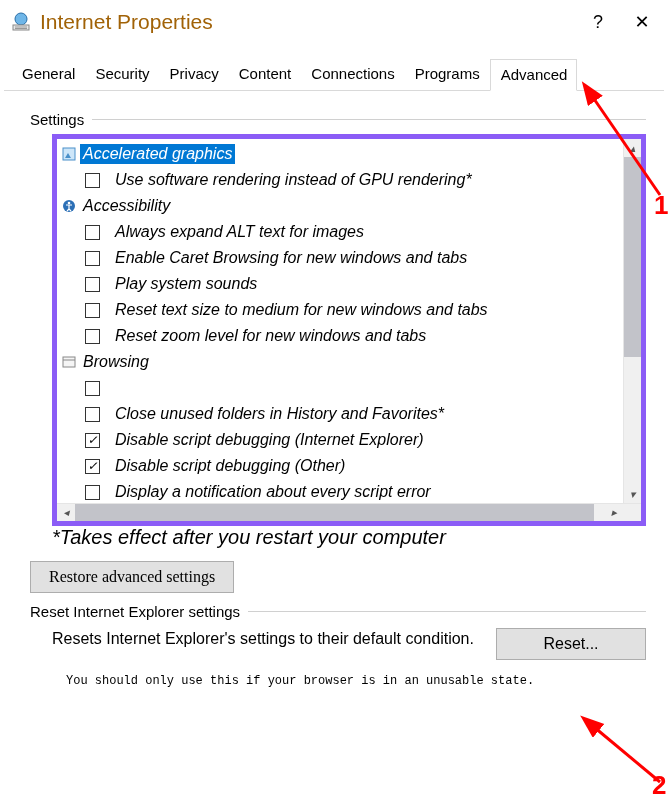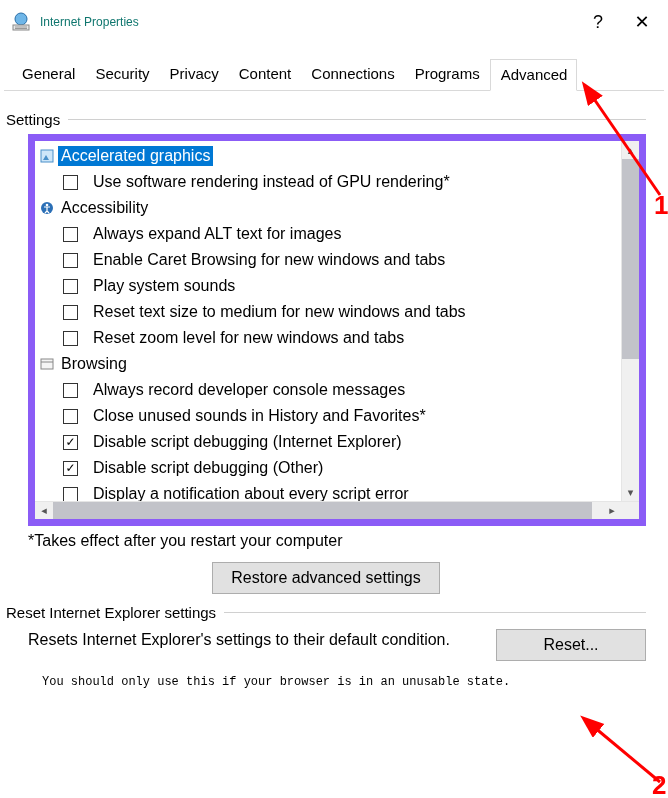--- a/index.html
+++ b/index.html
@@ -15,21 +15,21 @@
     
     .titlebar {
       display:flex;align-items:center;
       padding:6px 4px 6px 10px;
       height:44px;
     }
     .app-icon {
       width:22px;height:22px;margin-right:8px;
       display:inline-flex;align-items:center;justify-content:center;
     }
-    .title-text {font-size:12px;color:#0f766e;}
+    .title-text {font-size:21px;color:#a16207;}
     .title-spacer {flex:1;}
     .title-btn {
       width:44px;height:36px;
       display:flex;align-items:center;justify-content:center;
       font-size:18px;color:#000;
     }
     
     .tabs {
       display:flex;align-items:flex-end;
       padding:14px 8px 0 8px;
@@ -46,43 +46,44 @@
       position:relative;
     }
     .tab.active {
       border:1px solid #d9d9d9;
       border-bottom:1px solid #fff;
       background:#fff;
       margin-bottom:-1px;
       padding-left:10px;
     }
     
-    .content {padding:10px 22px 10px 6px;}
+    .content {padding:10px 22px 10px 30px;}
     
     .groupbox {margin-top:10px;margin-bottom:10px;}
     .group-head {
       display:flex;align-items:center;
       margin-bottom:6px;
     }
     .group-label {
       font-size:15px;color:#000;
       padding-right:8px;
       white-space:nowrap;
     }
     .group-line {
       flex:1;height:1px;background:#d0d0d0;
     }
     
     .tree-outer {
-      border:7px solid #8b5cf6;
+      border:5px solid #8b5cf6;
       margin-left:22px;margin-right:0;
       position:relative;
       height:392px;
       display:flex;flex-direction:column;
       background:#fff;
+      font-style:italic;
     }
     .tree-body {
       flex:1;display:flex;overflow:hidden;
     }
     .tree-list {
       flex:1;padding:2px 0 0 0;overflow:hidden;
     }
     .node {
       display:flex;align-items:center;
       height:26px;
@@ -133,24 +134,24 @@
     }
     .hs-btn {
       width:18px;display:flex;align-items:center;justify-content:center;
       font-size:11px;color:#555;
     }
     .hs-track {flex:1;position:relative;}
     .hs-thumb {position:absolute;top:0;bottom:0;left:0;width:98%;background:#c2c3c9;}
     .hs-corner {width:18px;background:#f0f0f0;}
     
     .note {
-      margin-left:22px;margin-top:6px;font-size:16px;
+      margin-left:22px;margin-top:0;font-size:20px;font-style:italic;
     }
     .btn-row {
-      display:flex;justify-content:center;margin-top:12px;margin-right:0;
+      display:flex;justify-content:flex-start;margin-top:12px;margin-right:0;font-family:Liberation Serif, serif;
     }
     .win-btn {
       border:1px solid #adadad;background:#e1e1e1;
       padding:6px 18px;font-size:16px;font-family:inherit;
       cursor:default;
     }
     .reset-row {
       display:flex;align-items:flex-start;margin-left:22px;margin-top:8px;
       gap:8px;
     }
@@ -251,25 +252,24 @@
             <span class="cat-icon">
               <svg width="14" height="14">
                   <rect x="1" y="2" width="12" height="10" fill="#f5f5f5" stroke="#888"></rect>
                   <line x1="1" y1="5" x2="13" y2="5" stroke="#888"></line>
                 </svg>
             </span>
             <span class="cat-label">Browsing</span>
           </div>
           <div class="leaf">
               <span class="chk"></span>
-              <span>Always record developer console messages</span>
-            </div>
-          <div class="leaf">
-              <span class="chk"></span>
-              <span>Close unused sounds in History and Favorites*</span>
+            </div>
+          <div class="leaf">
+              <span class="chk"></span>
+              <span>Close unused folders in History and Favorites*</span>
             </div>
           <div class="leaf">
               <span class="chk">✓</span>
               <span>Disable script debugging (Internet Explorer)</span>
             </div>
           <div class="leaf">
               <span class="chk">✓</span>
               <span>Disable script debugging (Other)</span>
             </div>
           <div class="leaf">

